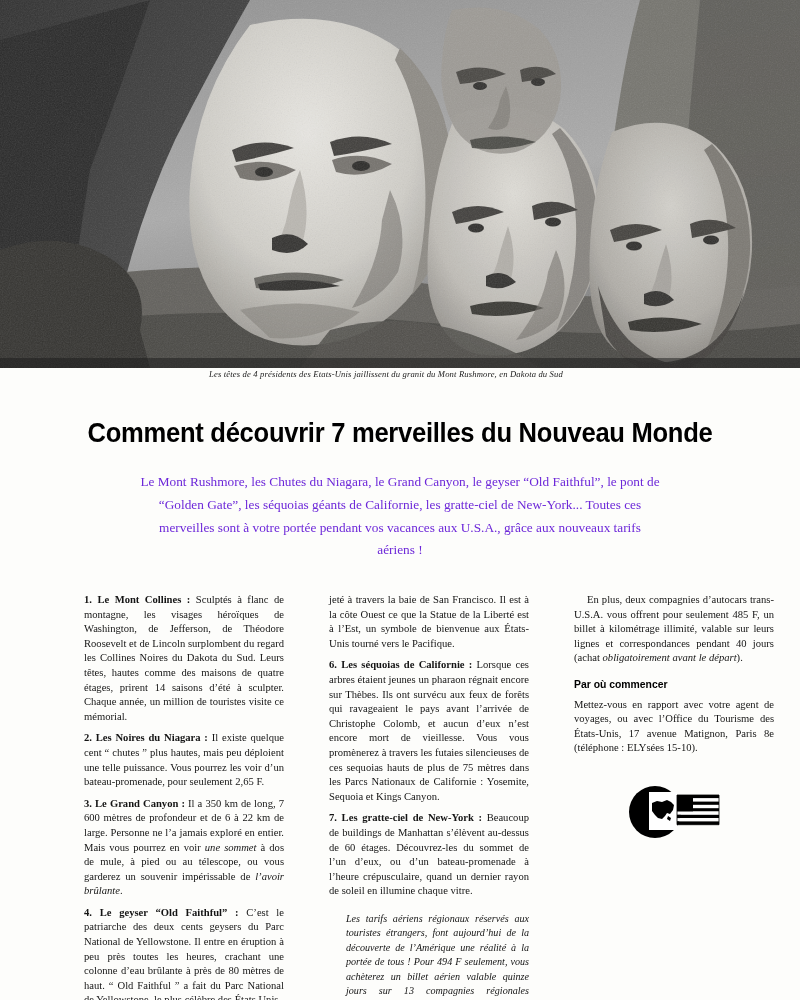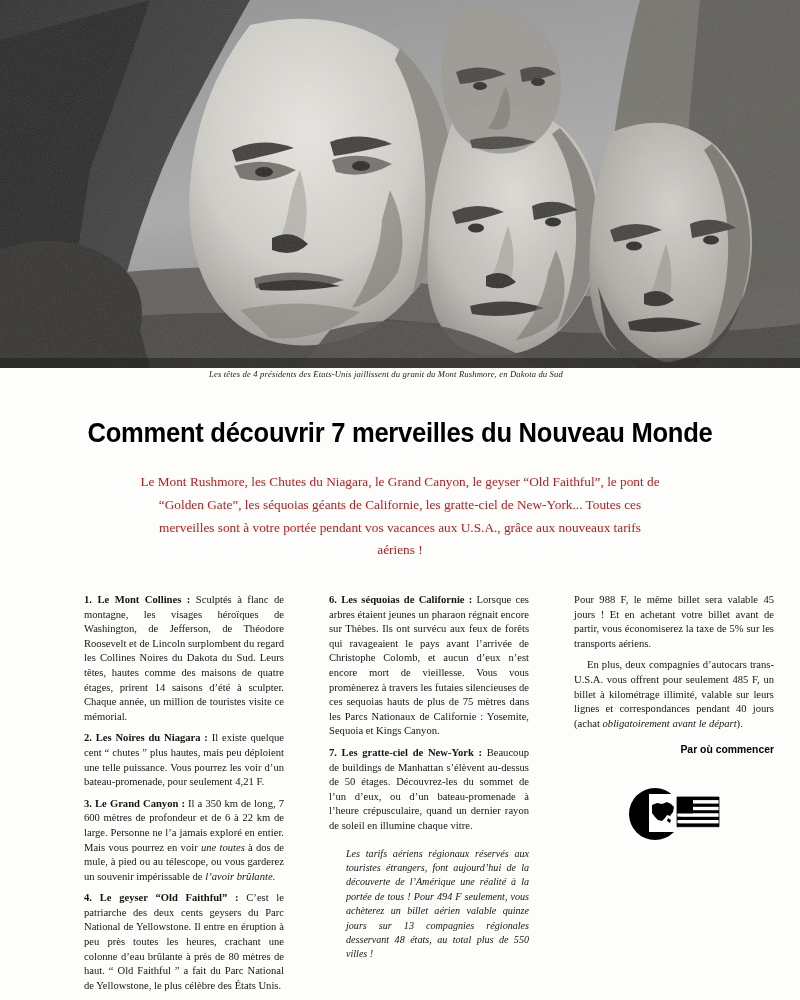--- a/index.html
+++ b/index.html
@@ -60,21 +60,21 @@
     color: #000;
   }
 
   
   .intro {
     margin: 22px auto 0 auto;
     width: 520px;
     text-align: center;
     font-size: 13.3px;
     line-height: 22.8px;
-    color: #b91c1c;
+    color: #6d28d9;
   }
 
   
   .columns {
     position: absolute;
     top: 593px;
     left: 0;
     width: 800px;
     display: flex;
     justify-content: center;
@@ -116,21 +116,21 @@
     font-style: italic;
     font-size: 10.1px;
     line-height: 14.4px;
     text-align: justify;
     color: #141414;
   }
 
   
   .subhead {
     margin: 12px 0 5px 0;
-    text-align: right;
+    text-align: left;
     font-family: "Liberation Sans", sans-serif;
     font-weight: bold;
     font-size: 10.4px;
     color: #000;
   }
 
   
   .logo-wrap {
     margin-top: 27px;
     text-align: center;
@@ -281,60 +281,61 @@
 
     <div class="col col-1">
 
       <p>
         <span class="num">1.</span>
         <span class="lead">Le Mont Collines :</span><span> Sculptés à flanc de montagne, les visages héroïques de Washington, de Jefferson, de Théodore Roosevelt et de Lincoln surplombent du regard les Collines Noires du Dakota du Sud. Leurs têtes, hautes comme des maisons de quatre étages, prirent 14 saisons d’été à sculpter. Chaque année, un million de touristes visite ce mémorial.</span>
       </p>
 
       <p>
         <span class="num">2.</span>
-        <span class="lead">Les Noires du Niagara :</span><span> Il existe quelque cent “ chutes ” plus hautes, mais peu déploient une telle puissance. Vous pourrez les voir d’un bateau-promenade, pour seulement 4,21 F.</span>
+        <span class="lead">Les Noires du Niagara :</span><span> Il existe quelque cent “ chutes ” plus hautes, mais peu déploient une telle puissance. Vous pourrez les voir d’un bateau-promenade, pour seulement 2,65 F.</span>
       </p>
 
       <p>
         <span class="num">3.</span>
-        <span class="lead">Le Grand Canyon :</span><span> Il a 350 km de long, 7 600 mètres de profondeur et de 6 à 22 km de large. Personne ne l’a jamais exploré en entier. Mais vous pourrez en voir </span><em>une toutes</em><span> à dos de mule, à pied ou au télescope, ou vous garderez un souvenir impérissable de </span><em>l’avoir brûlante</em><span>.</span>
+        <span class="lead">Le Grand Canyon :</span><span> Il a 350 km de long, 7 600 mètres de profondeur et de 6 à 22 km de large. Personne ne l’a jamais exploré en entier. Mais vous pourrez en voir </span><em>une sommet</em><span> à dos de mule, à pied ou au télescope, ou vous garderez un souvenir impérissable de </span><em>l’avoir brûlante</em><span>.</span>
       </p>
 
       <p>
         <span class="num">4.</span>
         <span class="lead">Le geyser “Old Faithful” :</span><span> C’est le patriarche des deux cents geysers du Parc National de Yellowstone. Il entre en éruption à peu près toutes les heures, crachant une colonne d’eau brûlante à près de 80 mètres de haut. “ Old Faithful ” a fait du Parc National de Yellowstone, le plus célèbre des États Unis.</span>
       </p>
 
     </div>
 
     <div class="col col-2">
 
+      <p class="cont">jeté à travers la baie de San Francisco. Il est à la côte Ouest ce que la Statue de la Liberté est à l’Est, un symbole de bienvenue aux États-Unis tourné vers le Pacifique.</p>
 
       <p>
         <span class="num">6.</span>
         <span class="lead">Les séquoias de Californie :</span><span> Lorsque ces arbres étaient jeunes un pharaon régnait encore sur Thèbes. Ils ont survécu aux feux de forêts qui ravageaient le pays avant l’arrivée de Christophe Colomb, et aucun d’eux n’est encore mort de vieillesse. Vous vous promènerez à travers les futaies silencieuses de ces sequoias hauts de plus de 75 mètres dans les Parcs Nationaux de Californie : Yosemite, Sequoia et Kings Canyon.</span>
       </p>
 
       <p>
         <span class="num">7.</span>
-        <span class="lead">Les gratte-ciel de New-York :</span><span> Beaucoup de buildings de Manhattan s’élèvent au-dessus de 50 étages. Découvrez-les du sommet de l’un d’eux, ou d’un bateau-promenade à l’heure crépusculaire, quand un dernier rayon de soleil en illumine chaque vitre.</span>
+        <span class="lead">Les gratte-ciel de New-York :</span><span> Beaucoup de buildings de Manhattan s’élèvent au-dessus de 60 étages. Découvrez-les du sommet de l’un d’eux, ou d’un bateau-promenade à l’heure crépusculaire, quand un dernier rayon de soleil en illumine chaque vitre.</span>
       </p>
 
       <div class="promo">Les tarifs aériens régionaux réservés aux touristes étrangers, font aujourd’hui de la découverte de l’Amérique une réalité à la portée de tous ! Pour 494 F seulement, vous achèterez un billet aérien valable quinze jours sur 13 compagnies régionales desservant 48 états, au total plus de 550 villes !</div>
 
     </div>
 
     <div class="col col-3">
 
-      <p>Pour 988 F, le même billet sera valable 45 jours ! Et en achetant votre billet avant de partir, vous économiserez la taxe de 5% sur les transports aériens.</p>
 
       <p class="indent"><span>En plus, deux compagnies d’autocars trans-U.S.A. vous offrent pour seulement 485 F, un billet à kilométrage illimité, valable sur leurs lignes et correspondances pendant 40 jours (achat </span><em>obligatoirement avant le départ</em><span>).</span></p>
 
       <div class="subhead">Par où commencer</div>
 
+      <p>Mettez-vous en rapport avec votre agent de voyages, ou avec l’Office du Tourisme des États-Unis, 17 avenue Matignon, Paris 8e (téléphone : ELYsées 15-10).</p>
 
 
       <div class="logo-wrap">
         <svg class="logo-svg" viewBox="0 0 100 58">
 
           <circle cx="31" cy="29" r="26" fill="#000000"></circle>
 
           <rect x="25" y="9" width="28" height="38" fill="#ffffff"></rect>
 
           <path d="M28 20 L33 18 L38 19 L43 17 L47 19 L50 22 L49 27 L46 31 L43 30 L41 33 L38 36 L34 35 L31 32 L28 28 Z" fill="#000000"></path>

